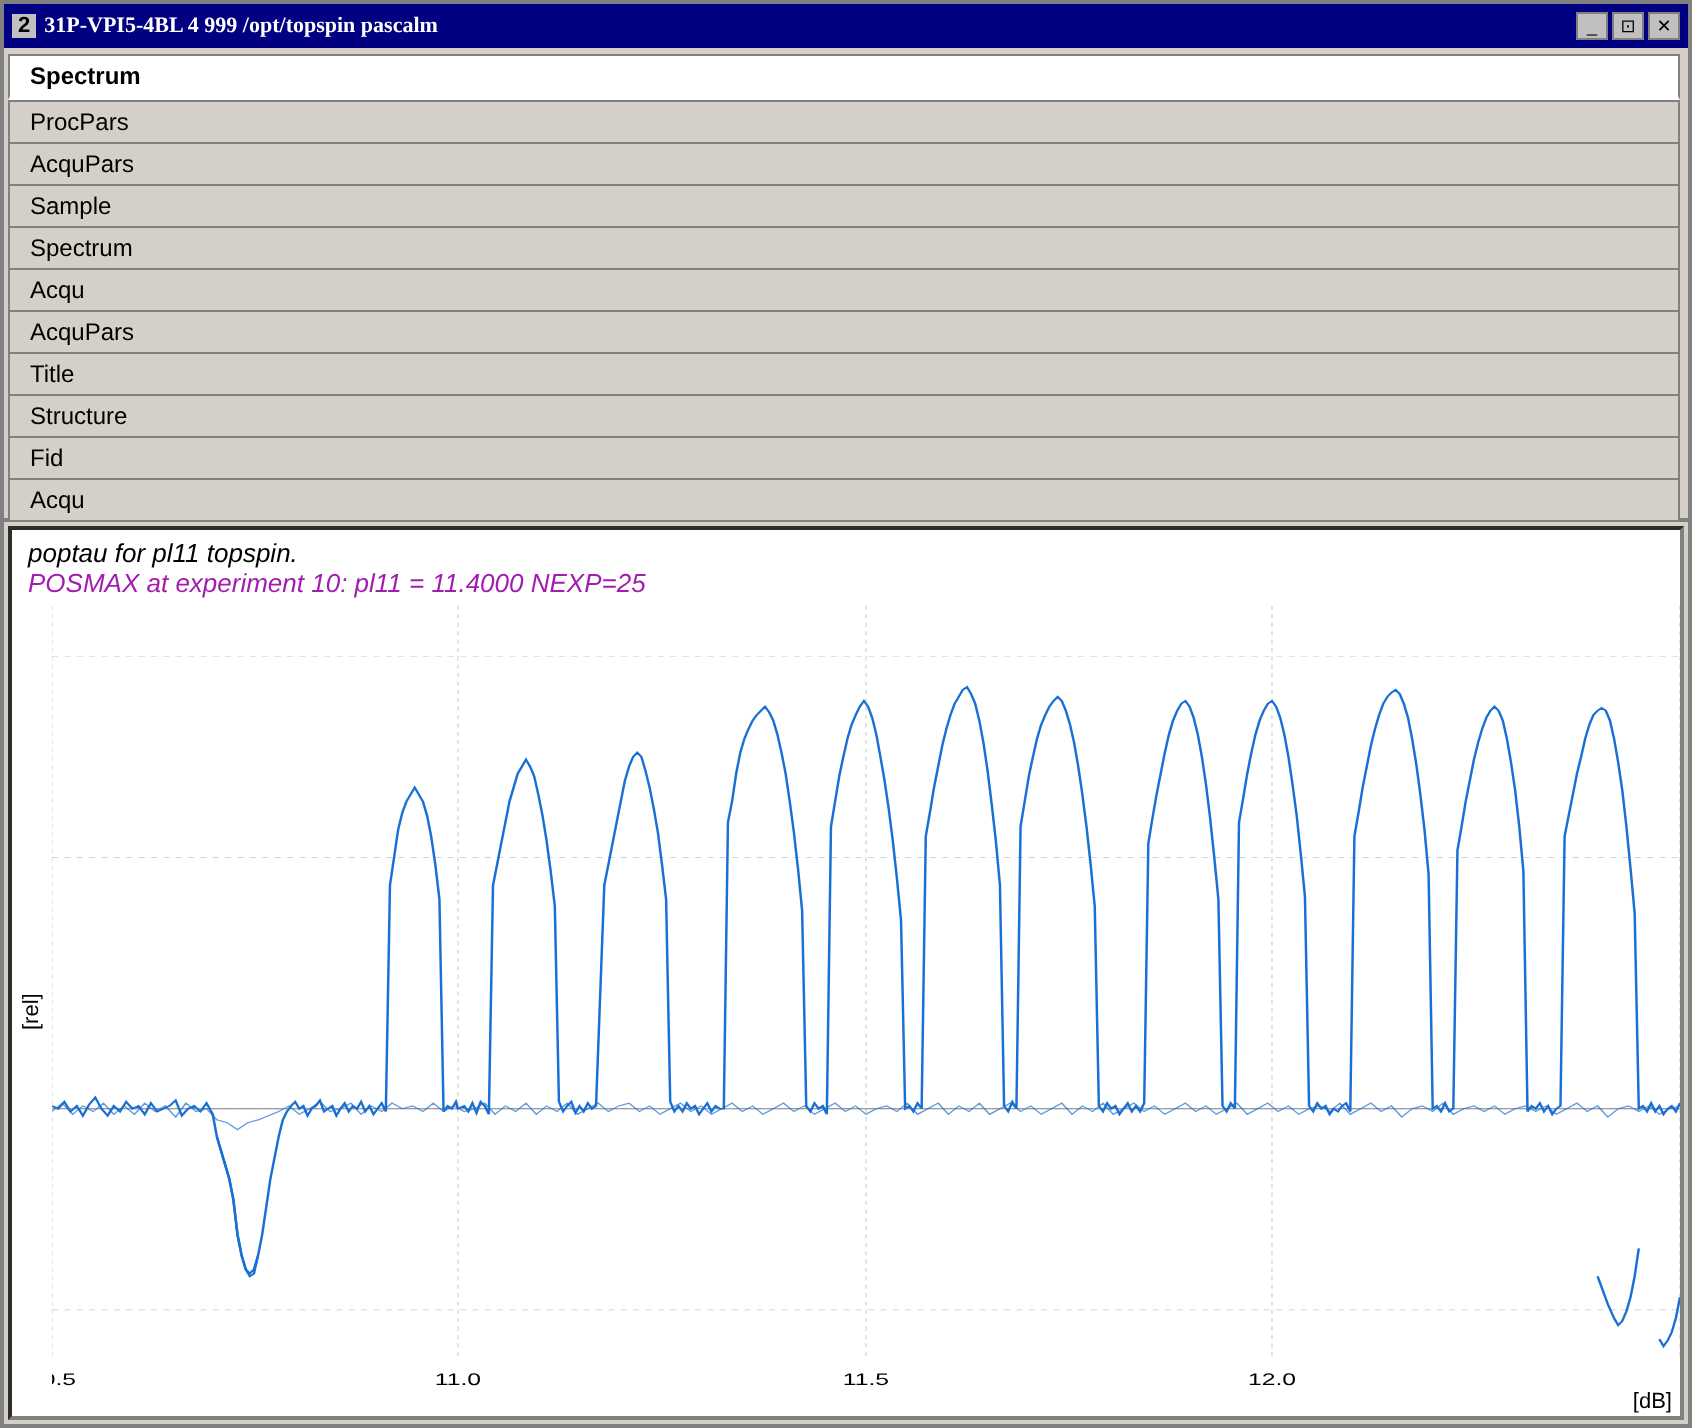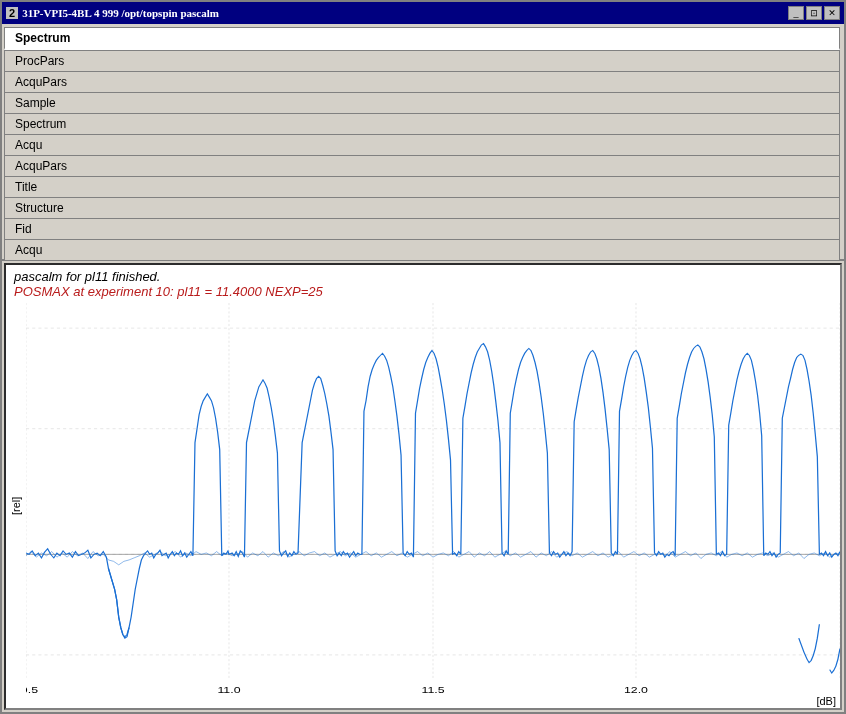--- a/index.html
+++ b/index.html
@@ -100,21 +100,21 @@
       padding: 4px 8px;
       background: white;
       flex-shrink: 0;
     }
     .msg-line1 {
       color: black;
       font-size: 13px;
       font-style: italic;
     }
     .msg-line2 {
-      color: #b91c1c;
+      color: #a21caf;
       font-size: 13px;
       font-style: italic;
     }
     .chart-container {
       flex: 1;
       display: flex;
       position: relative;
       overflow: hidden;
     }
     .y-axis-label {
@@ -166,21 +166,21 @@
     <div class="tab">AcquPars</div>
     <div class="tab">Title</div>
     <div class="tab">Structure</div>
     <div class="tab">Fid</div>
     <div class="tab">Acqu</div>
   </div>
 
   <div class="content-area">
 
     <div class="message-area">
-      <div class="msg-line1">pascalm for pl11 finished.</div>
+      <div class="msg-line1">poptau for pl11 topspin.</div>
       <div class="msg-line2">POSMAX at experiment 10: pl11 = 11.4000    NEXP=25</div>
     </div>
 
     <div class="chart-container">
       <div class="y-axis-label">[rel]</div>
       <div class="chart-inner">
         <svg class="chart-svg" viewBox="0 0 790 560" preserveAspectRatio="none" xmlns="http://www.w3.org/2000/svg">
 
           <rect x="0" y="0" width="790" height="540" fill="white"></rect>
 

